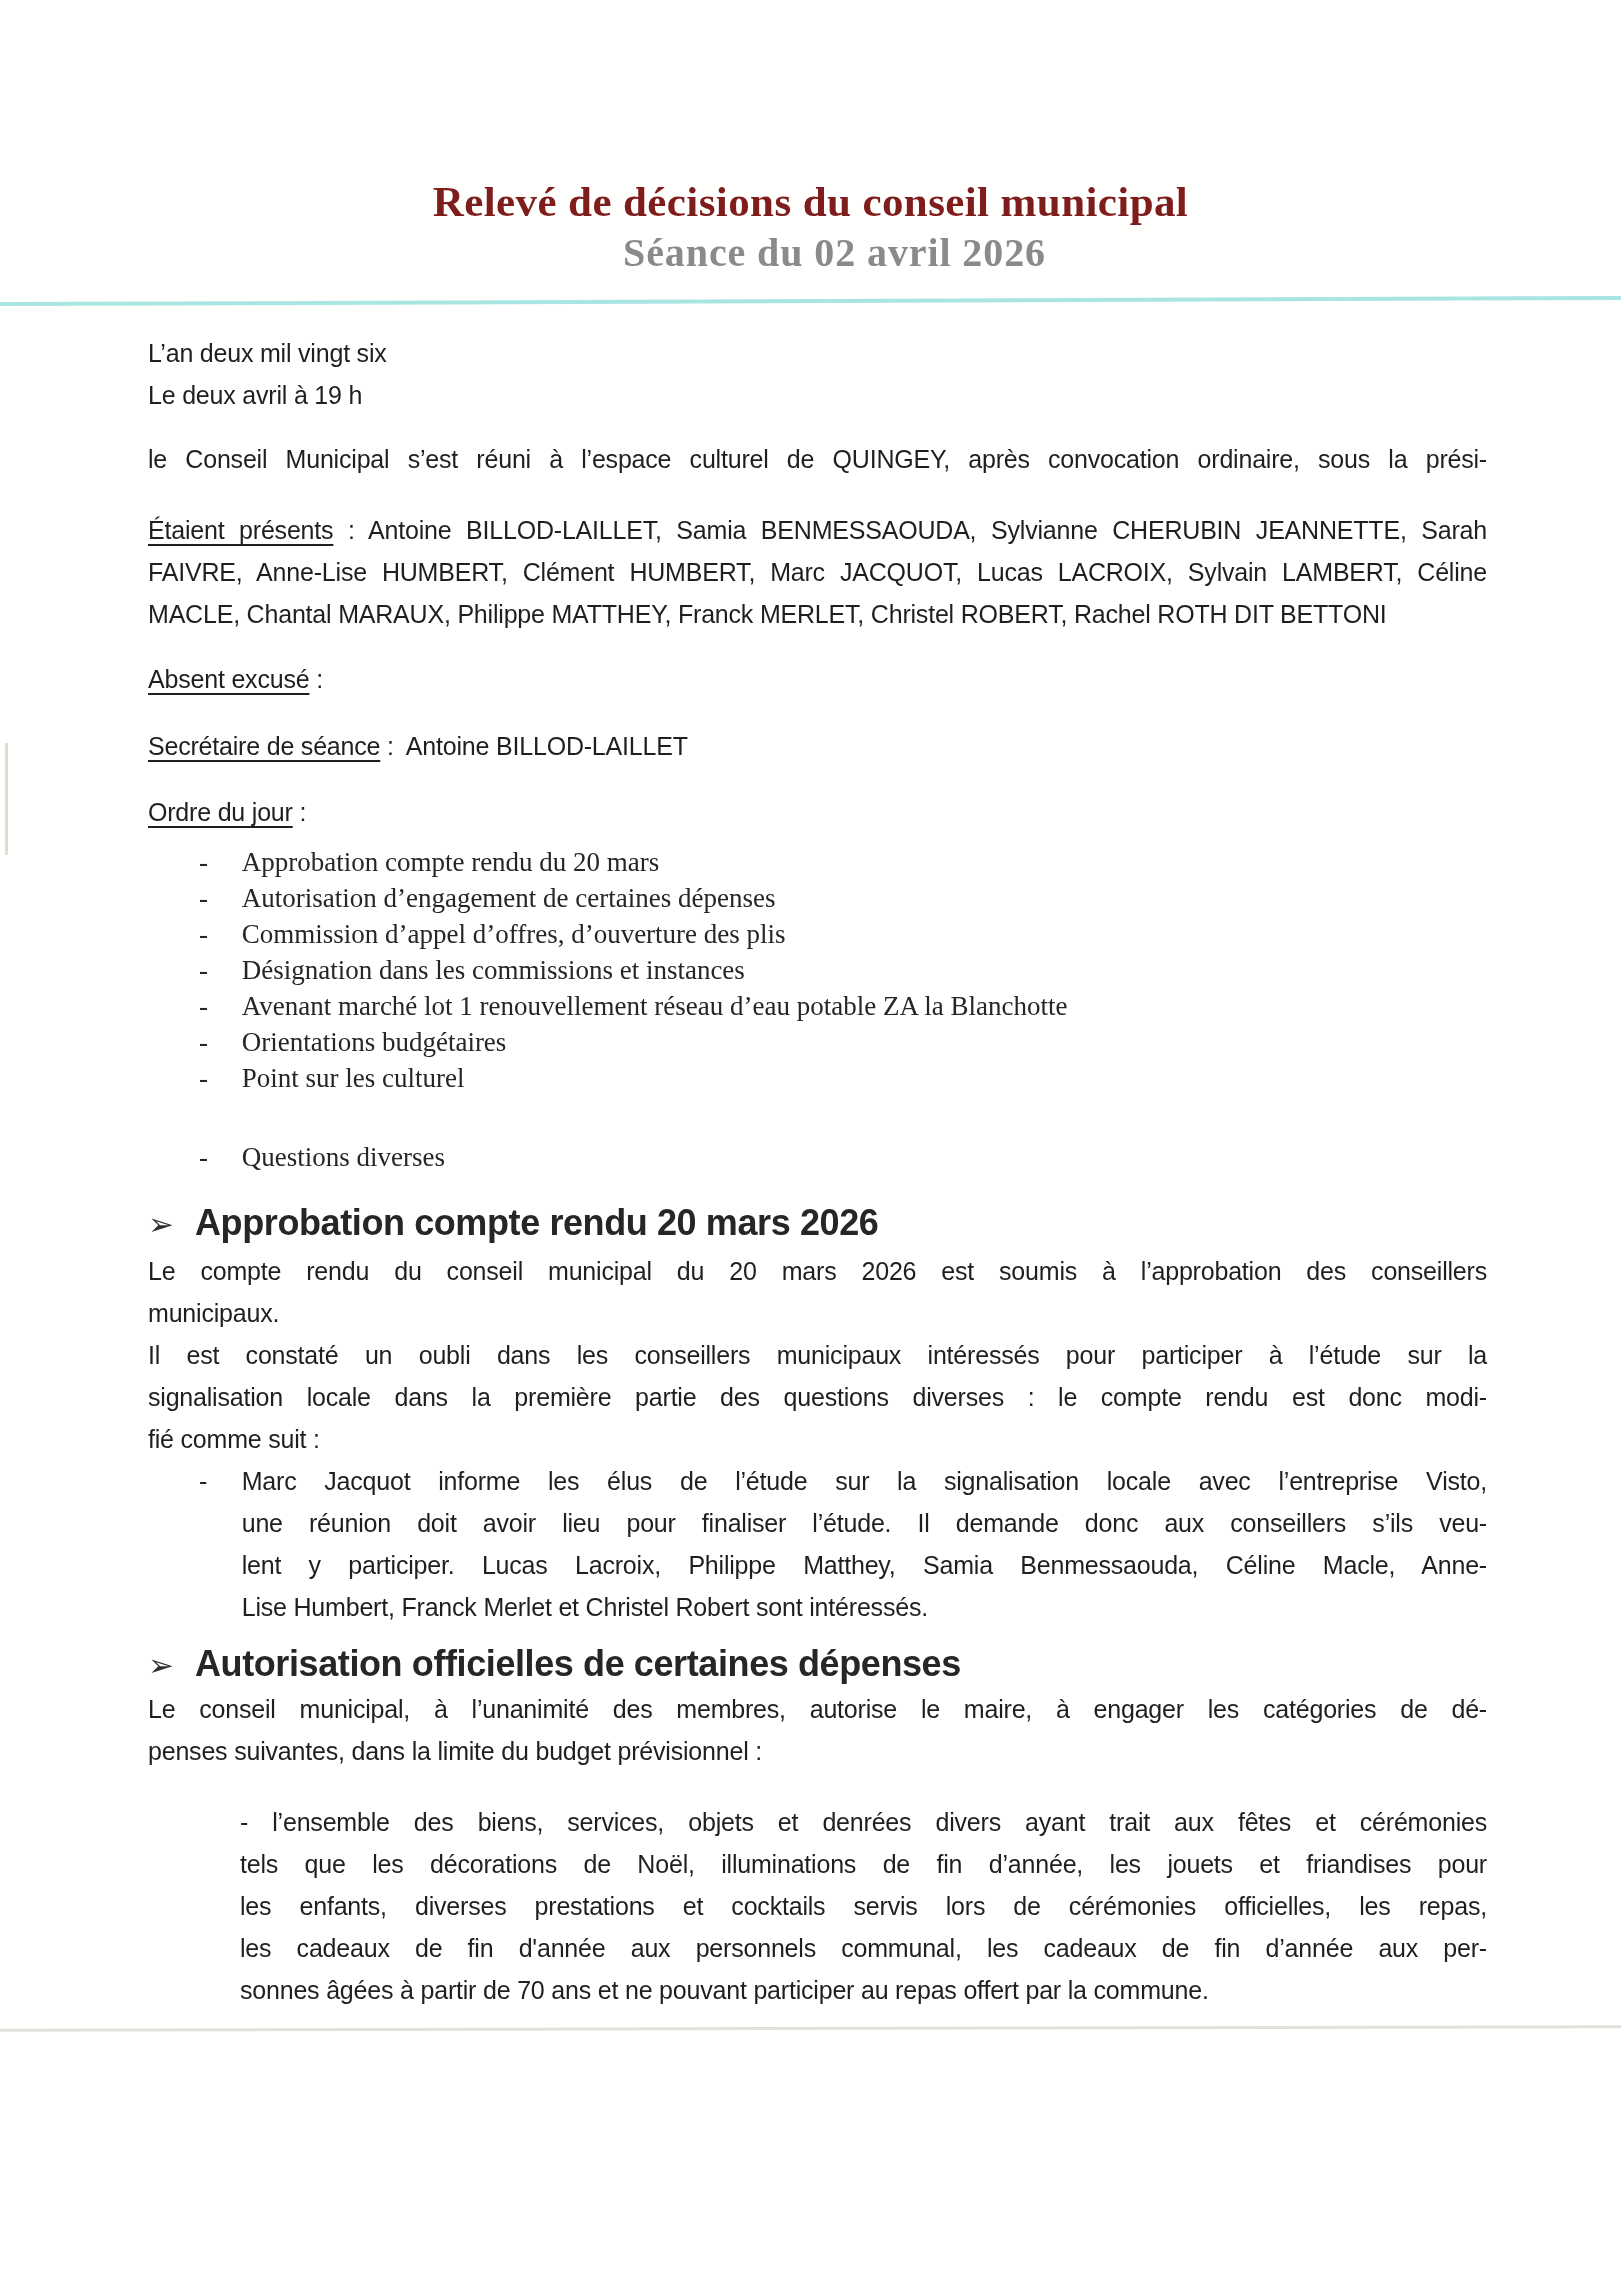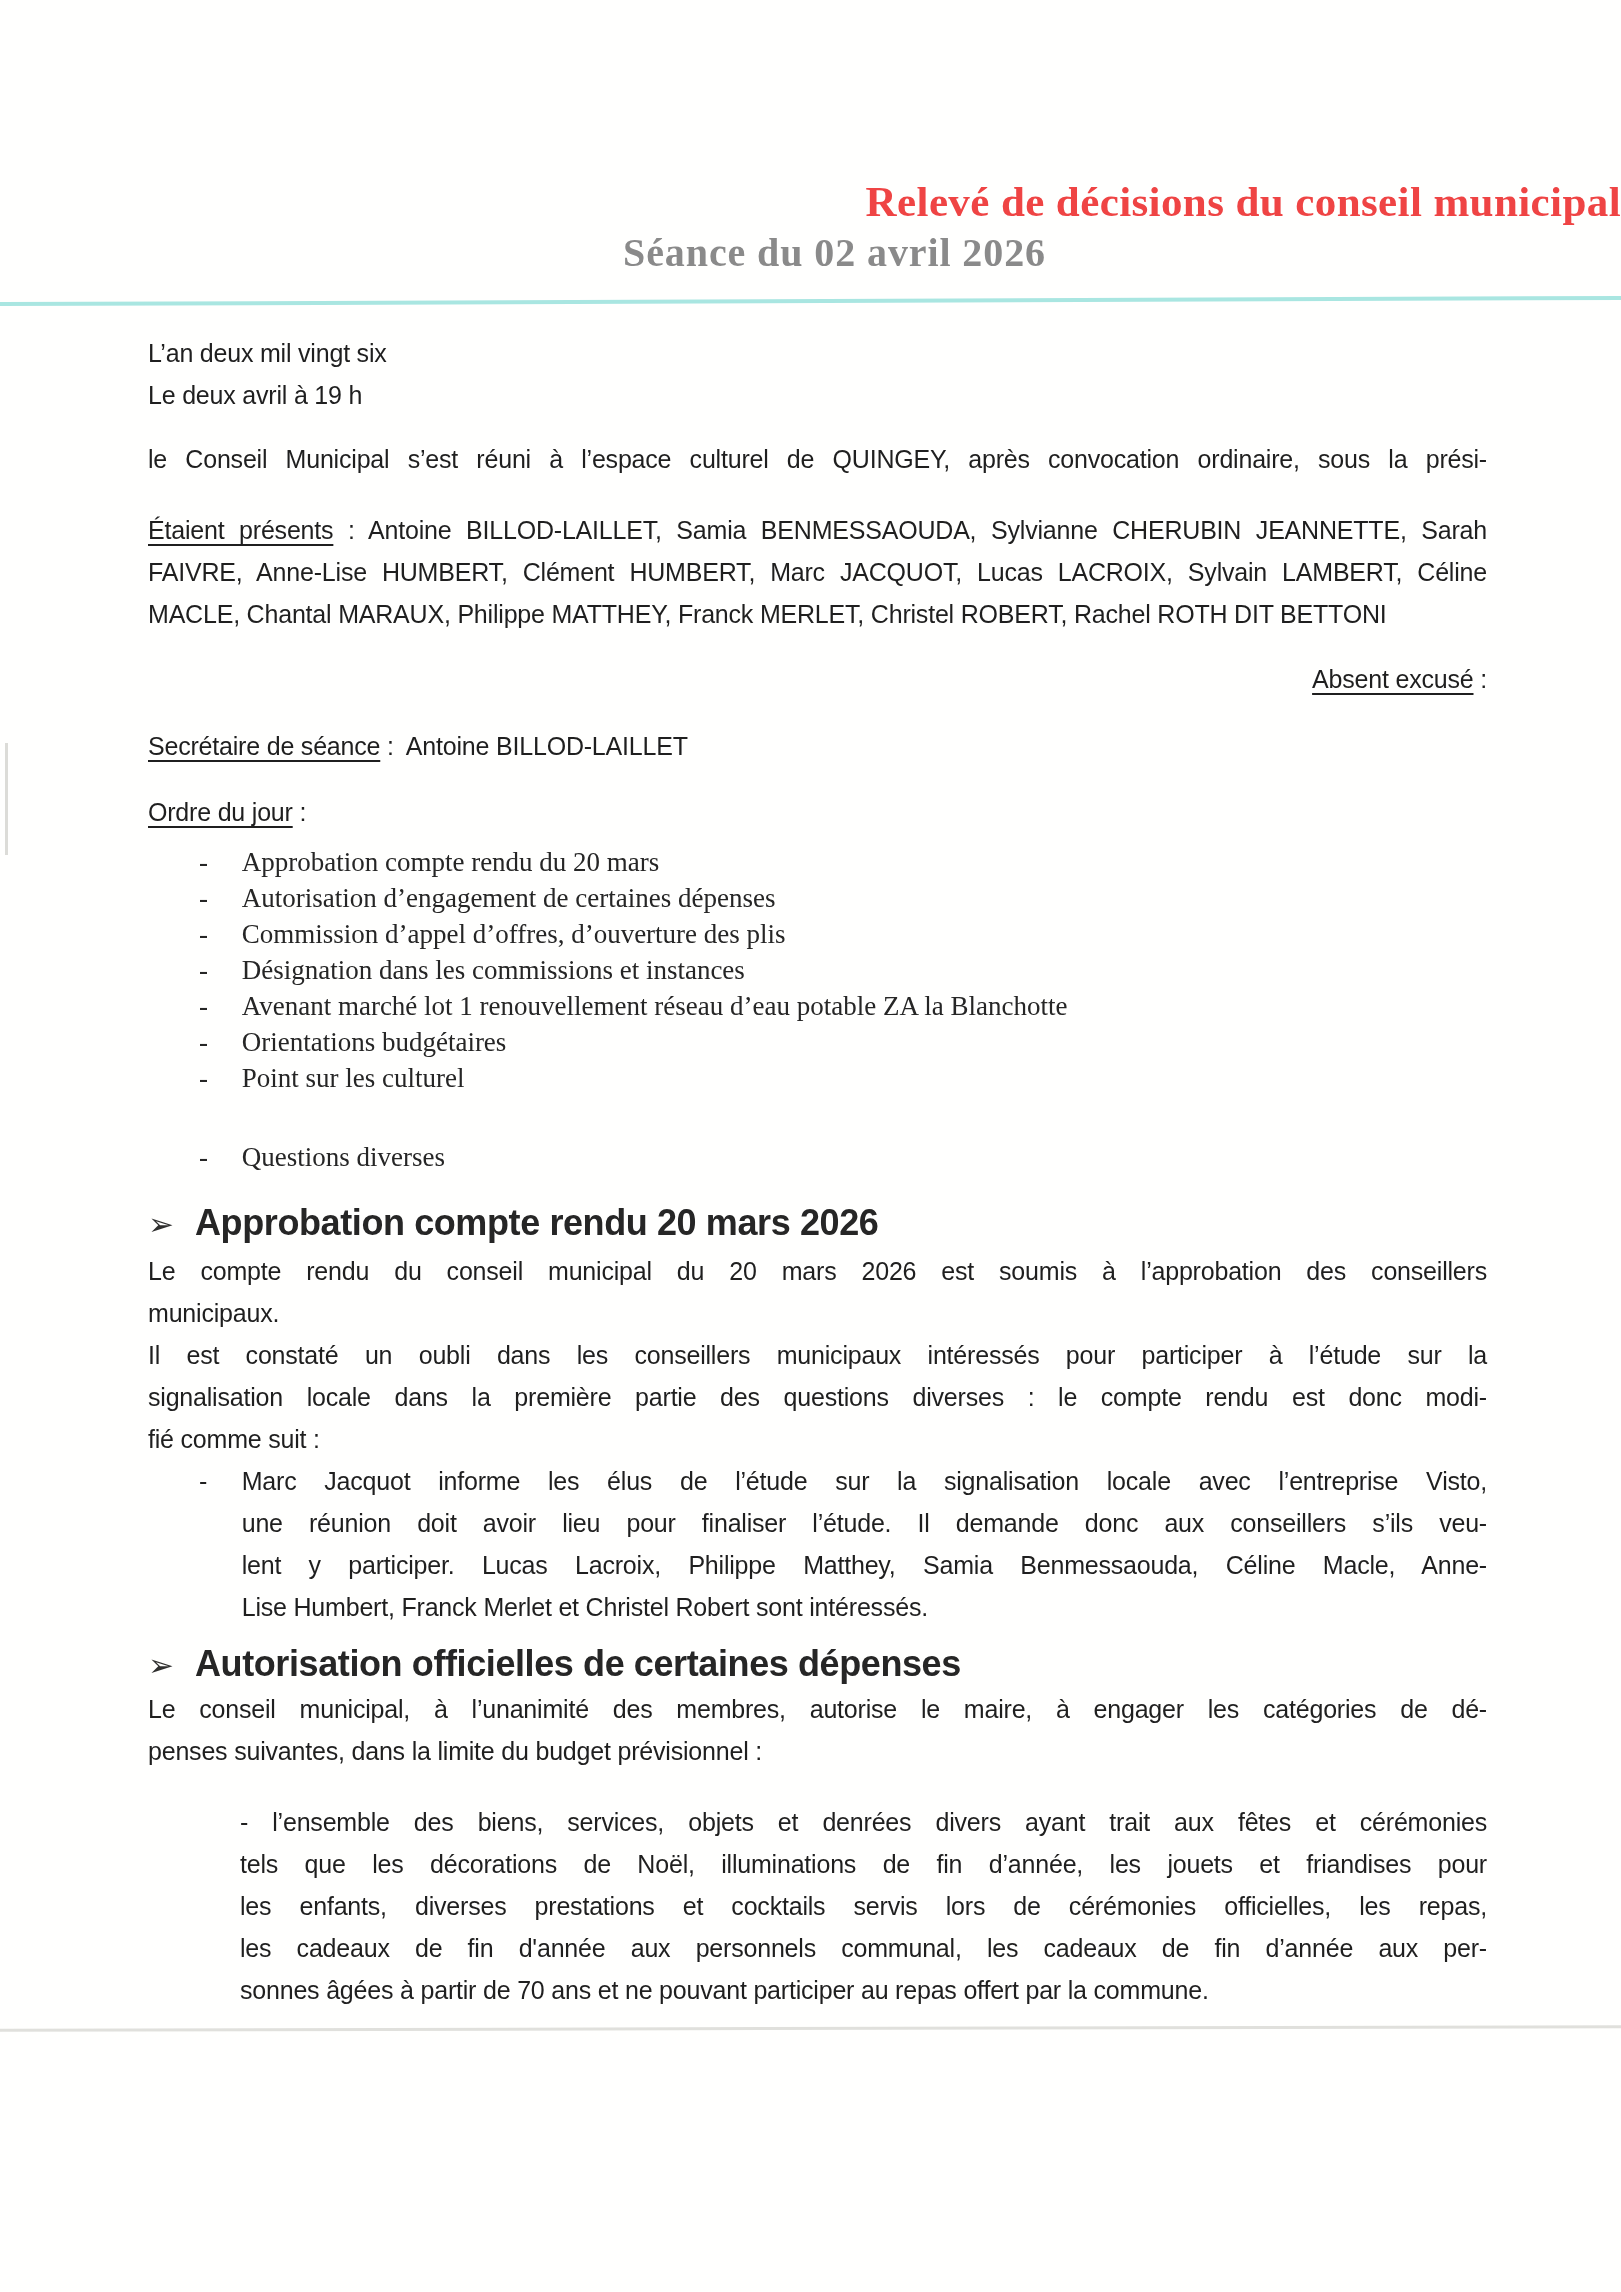--- a/index.html
+++ b/index.html
@@ -2,24 +2,24 @@
 <html lang="fr" style="font-size:14.3px"><head>
 <meta charset="utf-8">
 <style>
   html,body { margin:0; padding:0; background:#ffffff; }
   .page {
     position:relative; width:1621px; height:2293px;
     background:#fffffe; overflow:hidden; color:#1f1f1f;
   }
   
   .doc-title {
-    margin:177px 0 0 0; text-align:right;
+    margin:177px 0 0 0; text-align:center;
     font-family:"Liberation Serif","DejaVu Serif",serif;
     font-weight:bold; font-size:43px; line-height:50px;
-    color:#ef4444; letter-spacing:0.4px;
+    color:#7f1d1d; letter-spacing:0.4px;
   }
   .doc-subtitle {
     margin-top:1.8px; text-align:center;
     font-family:"Liberation Serif","DejaVu Serif",serif;
     font-weight:bold; font-size:40px; line-height:47px;
     color:#8a8a8a; letter-spacing:0.9px;padding-left:48px;
   }
   .divider {
     margin-top:23px; height:3.6px; background:#a9e6e1;
     transform:rotate(-0.22deg);
@@ -34,21 +34,21 @@
     text-decoration:underline;
     text-decoration-thickness:1.8px;
     text-underline-offset:5.4px;
   }
   .jline { text-align:justify; text-align-last:justify; }
   .jlast { text-align:justify; text-align-last:left; }
 
   .p-intro   { margin-top:30px; }
   .p-meeting { margin-top:21.5px; }
   .p-present { margin-top:29px; }
-  .p-absent  { margin-top:23px;text-align:right; }
+  .p-absent  { margin-top:23px; }
   .p-secretary { margin-top:25px; }
   .p-agenda-label { margin-top:24px; }
 
   
   .agenda-list {
     margin-top:10.7px;
     font-family:"Liberation Serif","DejaVu Serif",serif;
     font-size:27px; line-height:36px; letter-spacing:0;
     color:#262626;
   }

